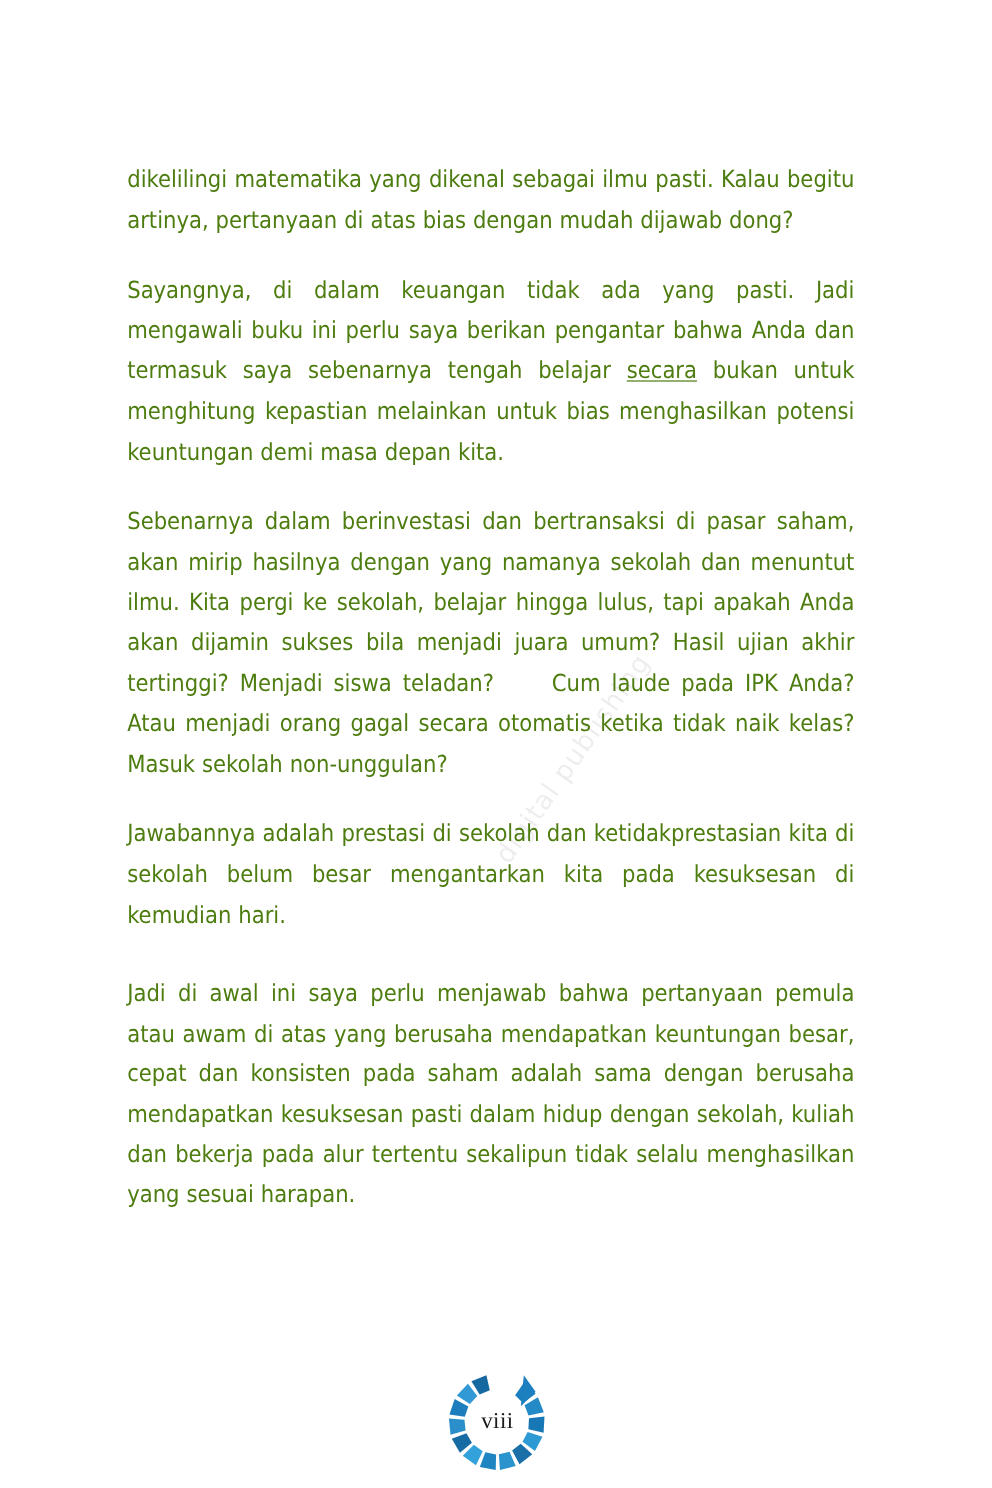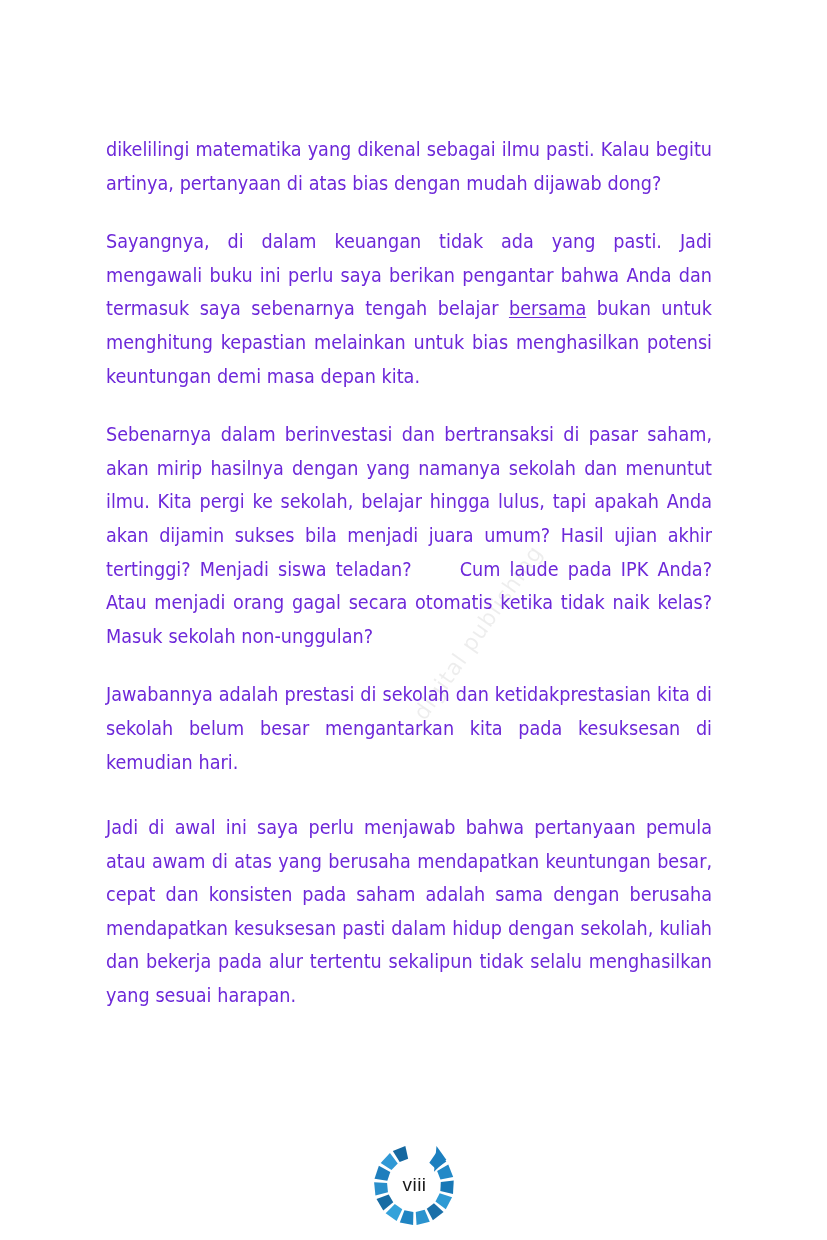--- a/index.html
+++ b/index.html
@@ -75,21 +75,21 @@
     position: absolute;
     left: 106px;
     top: 133px;
     width: 606px;
   }
   .body-copy p {
     margin: 0 0 25px 0;
     font-family: "DejaVu Sans Condensed", "Liberation Sans Narrow", "Liberation Sans", sans-serif;
     font-size: 19.6px;
     line-height: 33.6px;
-    color: #6d28d9;
+    color: #4d7c0f;
     text-align: justify;
     text-justify: inter-word;
     hyphens: manual;
     word-spacing: 0.2px;
   }
   .body-copy p:last-child {
     margin-bottom: 0;
     margin-top: 32px;
   }
   .u {
@@ -152,41 +152,41 @@
   }
   .folio-num {
     position: absolute;
     left: 0;
     top: 0;
     width: 86px;
     height: 86px;
     display: flex;
     align-items: center;
     justify-content: center;
-    font-family: Liberation Sans, sans-serif;
+    font-family: Liberation Serif, serif;
     font-size: 19px;
     color: #1a1a1a;
     letter-spacing: 0.4px;
     padding-left: 2px;
     box-sizing: border-box;
   }
 </style>
 </head>
 <body>
 
 <div class="page">
 
   <div class="watermark">
     <span>digital publishing</span>
   </div>
 
 
   <div class="body-copy">
     <p id="p1">dikelilingi matematika yang dikenal sebagai ilmu pasti. Kalau begitu artinya, pertanyaan di atas bias dengan mudah dijawab dong?</p>
-    <p id="p2">Sayangnya, di dalam keuangan tidak ada yang pasti. Jadi mengawali buku ini perlu saya berikan pengantar bahwa Anda dan termasuk saya sebenarnya tengah belajar <span class="u">bersama</span> bukan untuk menghitung kepastian melainkan untuk bias menghasilkan potensi keuntungan demi masa depan kita.</p>
+    <p id="p2">Sayangnya, di dalam keuangan tidak ada yang pasti. Jadi mengawali buku ini perlu saya berikan pengantar bahwa Anda dan termasuk saya sebenarnya tengah belajar <span class="u">secara</span> bukan untuk menghitung kepastian melainkan untuk bias menghasilkan potensi keuntungan demi masa depan kita.</p>
     <p id="p3">Sebenarnya dalam berinvestasi dan bertransaksi di pasar saham, akan mirip hasilnya dengan yang namanya sekolah dan menuntut ilmu. Kita pergi ke sekolah, belajar hingga lulus, tapi apakah Anda akan dijamin sukses bila menjadi juara umum? Hasil ujian akhir tertinggi? Menjadi siswa teladan? <span class="it">Cum laude</span> pada IPK Anda? Atau menjadi orang gagal secara otomatis ketika tidak naik kelas? Masuk sekolah non-unggulan?</p>
     <p id="p4">Jawabannya adalah prestasi di sekolah dan ketidakprestasian kita di sekolah belum besar mengantarkan kita pada kesuksesan di kemudian hari.</p>
     <p id="p5">Jadi di awal ini saya perlu menjawab bahwa pertanyaan pemula atau awam di atas yang berusaha mendapatkan keuntungan besar, cepat dan konsisten pada saham adalah sama dengan berusaha mendapatkan kesuksesan pasti dalam hidup dengan sekolah, kuliah dan bekerja pada alur tertentu sekalipun tidak selalu menghasilkan yang sesuai harapan.</p>
   </div>
 
   <div class="folio">
     <div class="folio-badge">
       <svg viewBox="0 0 86 86" id="folio-ring">
           <polygon points="65.66,10.03 75.34,19.47 64.83,27.12 58.29,20.75" fill="#1C7FBF"></polygon>
           <polygon points="77.27,22.38 82.19,34.97 69.45,37.58 66.13,29.08" fill="#2389C7"></polygon>

